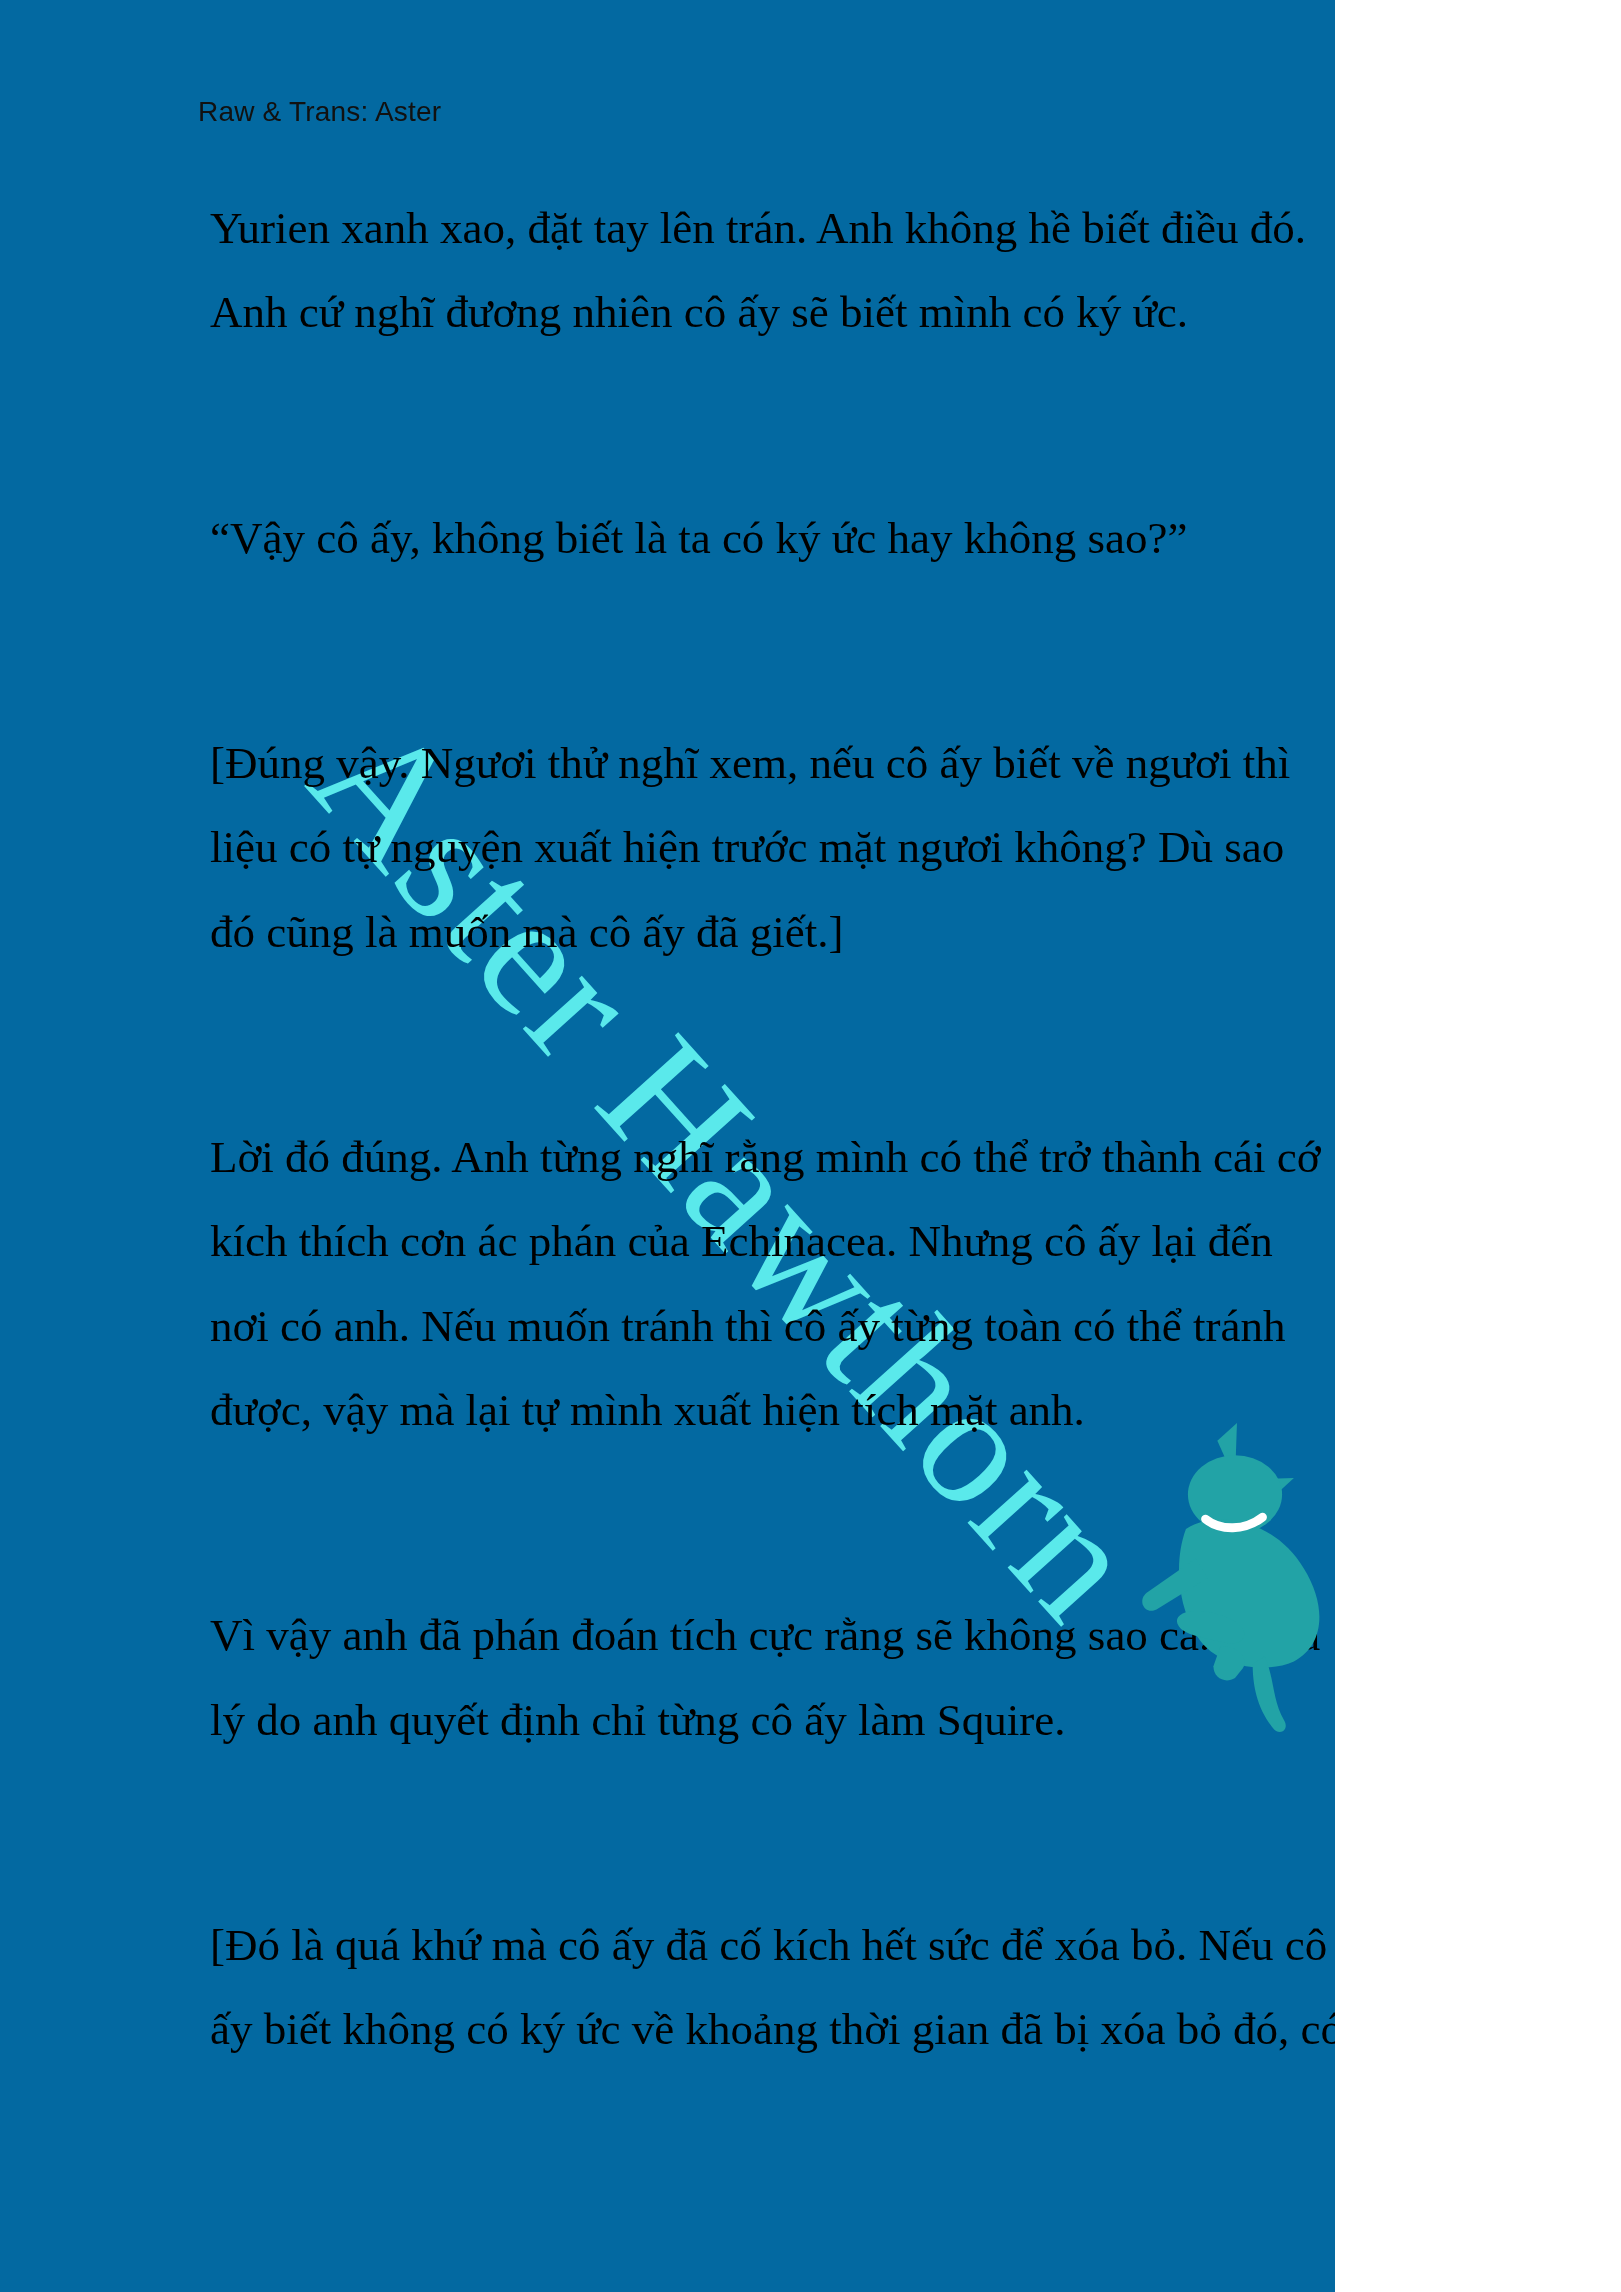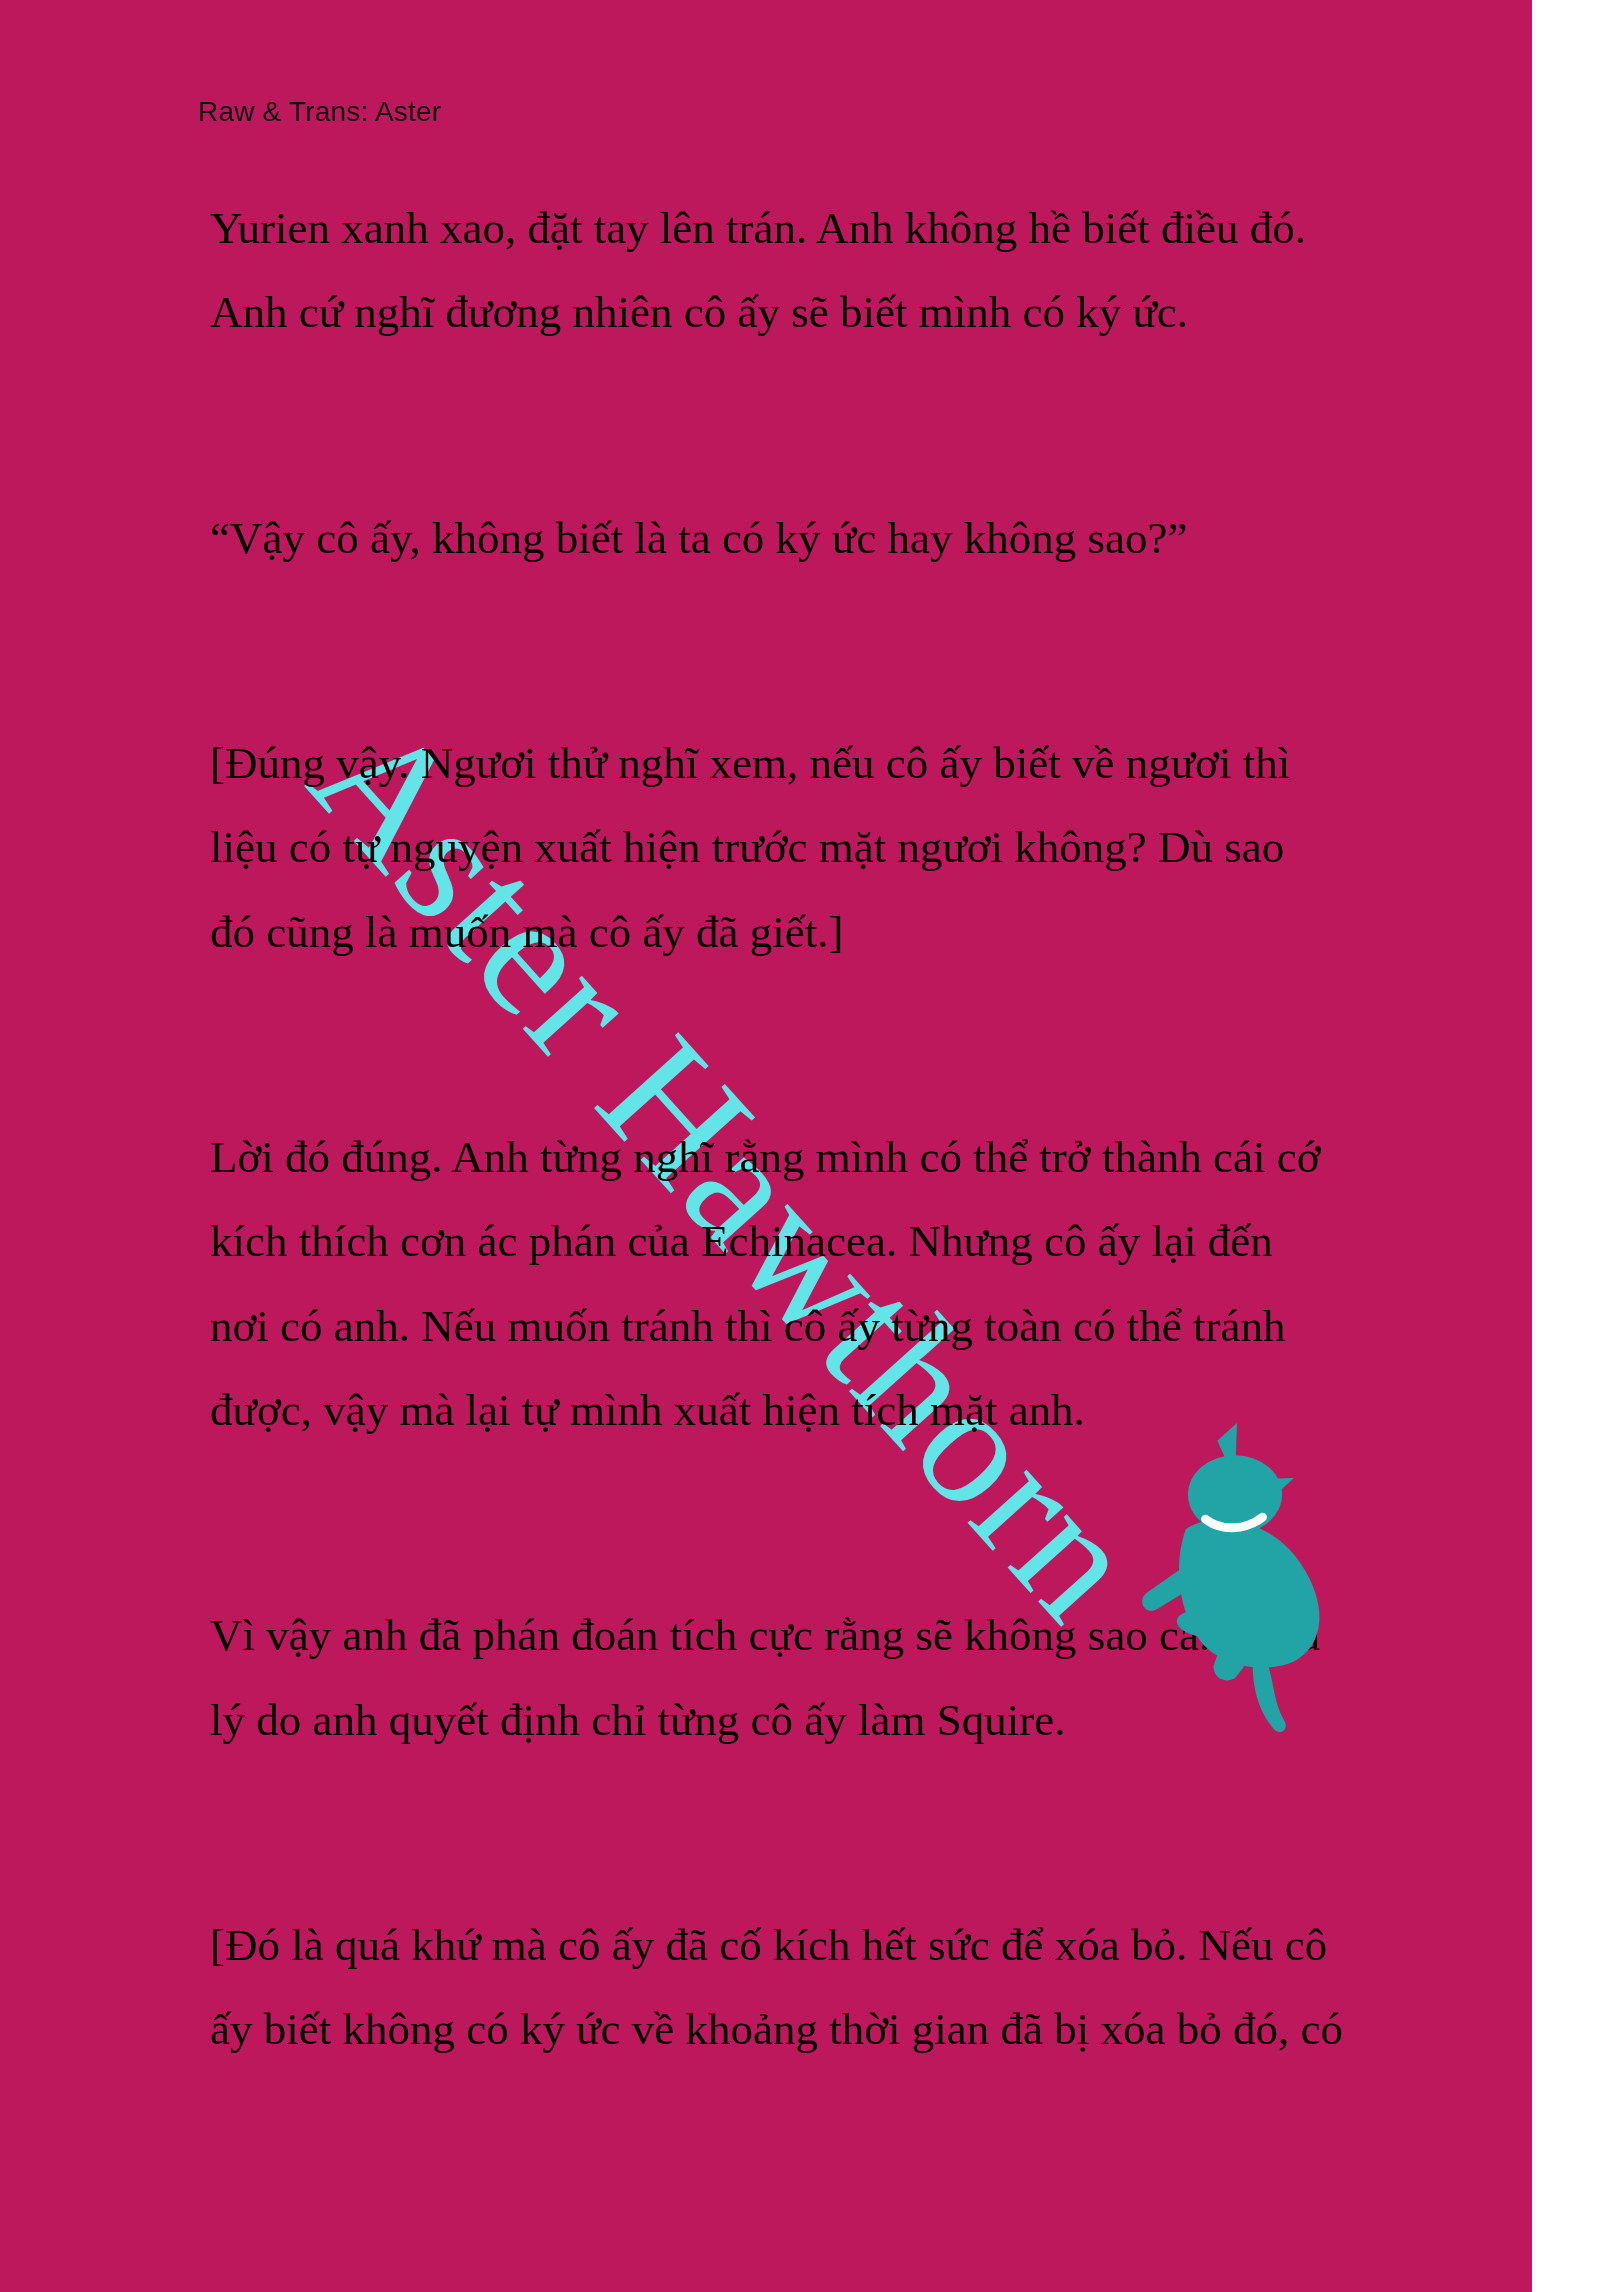--- a/index.html
+++ b/index.html
@@ -2,23 +2,23 @@
 <html><head>
   <meta charset="utf-8">
   <style>
     html, body {
       margin: 0;
       padding: 0;
       background: #ffffff;
     }
     .page {
       position: relative;
-      width: 1532px;
+      width: 1335px;
       height: 2293px;
-      background: #be185d;
+      background: #0369a1;
       overflow: hidden;
     }
     .header {
       position: absolute;
       left: 198px;
       top: 96px;
       font-family: "Liberation Sans", sans-serif;
       font-size: 28px;
       color: #111111;
       letter-spacing: 0.2px;

